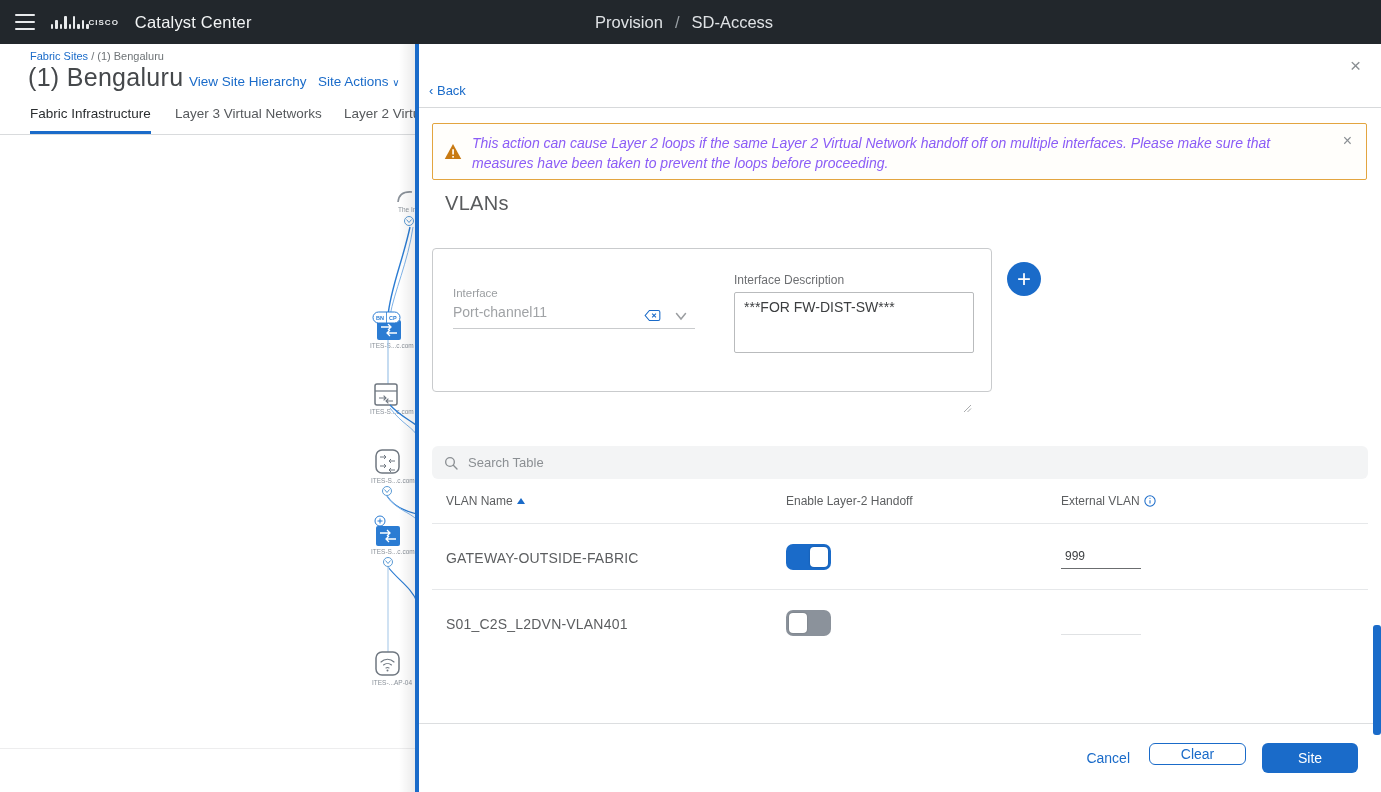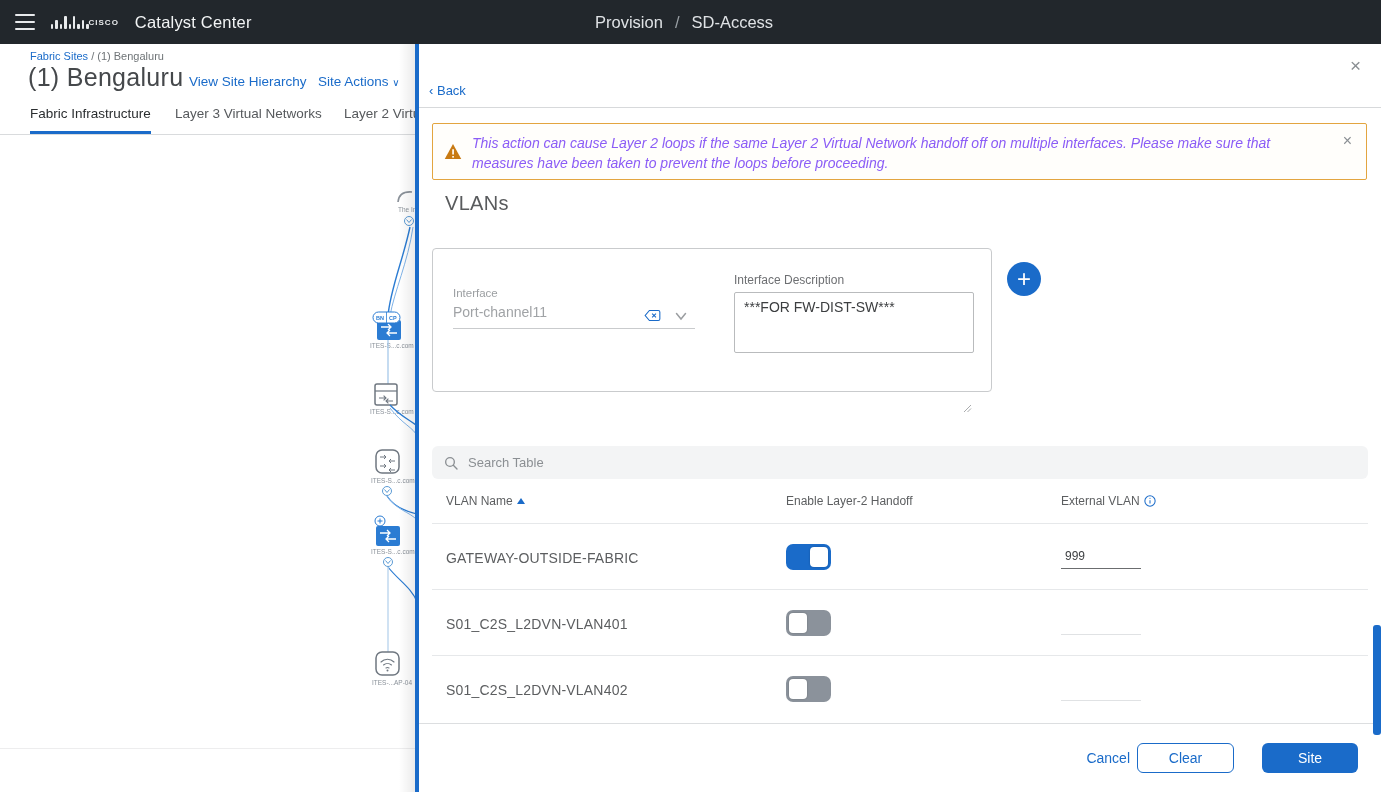--- a/index.html
+++ b/index.html
@@ -83,21 +83,21 @@
   .toggle.on { background:#1a6bc9; }
   .toggle.off { background:#8b929b; }
   .toggle .knob { position:absolute; top:3px; width:18px; height:20px; background:#fff; border-radius:4px; box-shadow:0 0 2px rgba(0,0,0,.25); }
   .toggle.on .knob { right:3px; }
   .toggle.off .knob { left:3px; }
   .ext-vlan { position:absolute; left:629px; top:22px; width:80px; border:none; border-bottom:1px solid #6b6d6f; font-size:12px; color:#3f4143; padding:3px 4px 5px; outline:none; background:transparent; font-family:"Liberation Sans",sans-serif; }
   .ext-vlan.disabled { border-bottom:1px solid #e0e2e4; }
 
   .panel-footer { position:absolute; left:0; top:679px; width:962px; height:69px; background:#fff; border-top:1px solid #dcdee0; }
   .cancel-link { position:absolute; right:251px; top:26px; font-size:14px; color:#1a6bc9; cursor:pointer; background:none; border:none; font-family:"Liberation Sans",sans-serif; }
-  .clear-btn { position:absolute; right:147px; top:19px; width:97px; height:30px; border:1px solid #1a6bc9; border-radius:6px; background:#fff; color:#1a6bc9; font-size:14px; cursor:pointer; font-family:"Liberation Sans",sans-serif; }
+  .clear-btn { position:absolute; right:135px; top:19px; width:97px; height:22px; border:1px solid #1a6bc9; border-radius:6px; background:#fff; color:#1a6bc9; font-size:14px; cursor:pointer; font-family:"Liberation Sans",sans-serif; }
   .save-btn { position:absolute; right:23px; top:19px; width:96px; height:30px; border:none; border-radius:6px; background:#1a6bc9; color:#fff; font-size:14px; cursor:pointer; font-family:"Liberation Sans",sans-serif; }
   .scroll-thumb { position:absolute; right:0; top:581px; width:8px; height:110px; background:#1a6bc9; border-radius:3px; cursor:grab; }
 
   .topo-label { font-size:6.5px; fill:#8a9199; }
 </style>
 </head>
 <body>
 
 <div id="app">
 
@@ -323,27 +323,20 @@
           </div>
     <input class="ext-vlan" type="text" value="999" style="">
   </div>
         <div class="tbl-row">
     <div class="cell-name">S01_C2S_L2DVN-VLAN401</div>
     <div class="toggle off">
             <span class="knob"></span>
           </div>
     <input class="ext-vlan disabled" type="text" style="">
   </div>
-        <div class="tbl-row">
-    <div class="cell-name">S01_C2S_L2DVN-VLAN402</div>
-    <div class="toggle off">
-            <span class="knob"></span>
-          </div>
-    <input class="ext-vlan disabled" type="text" style="">
-  </div>
       </div>
 
     <div class="panel-footer">
       <button class="cancel-link">Cancel</button>
       <button class="clear-btn">Clear</button>
       <button class="save-btn">Site</button>
     </div>
 
     <div class="scroll-thumb"></div>
   </div>

